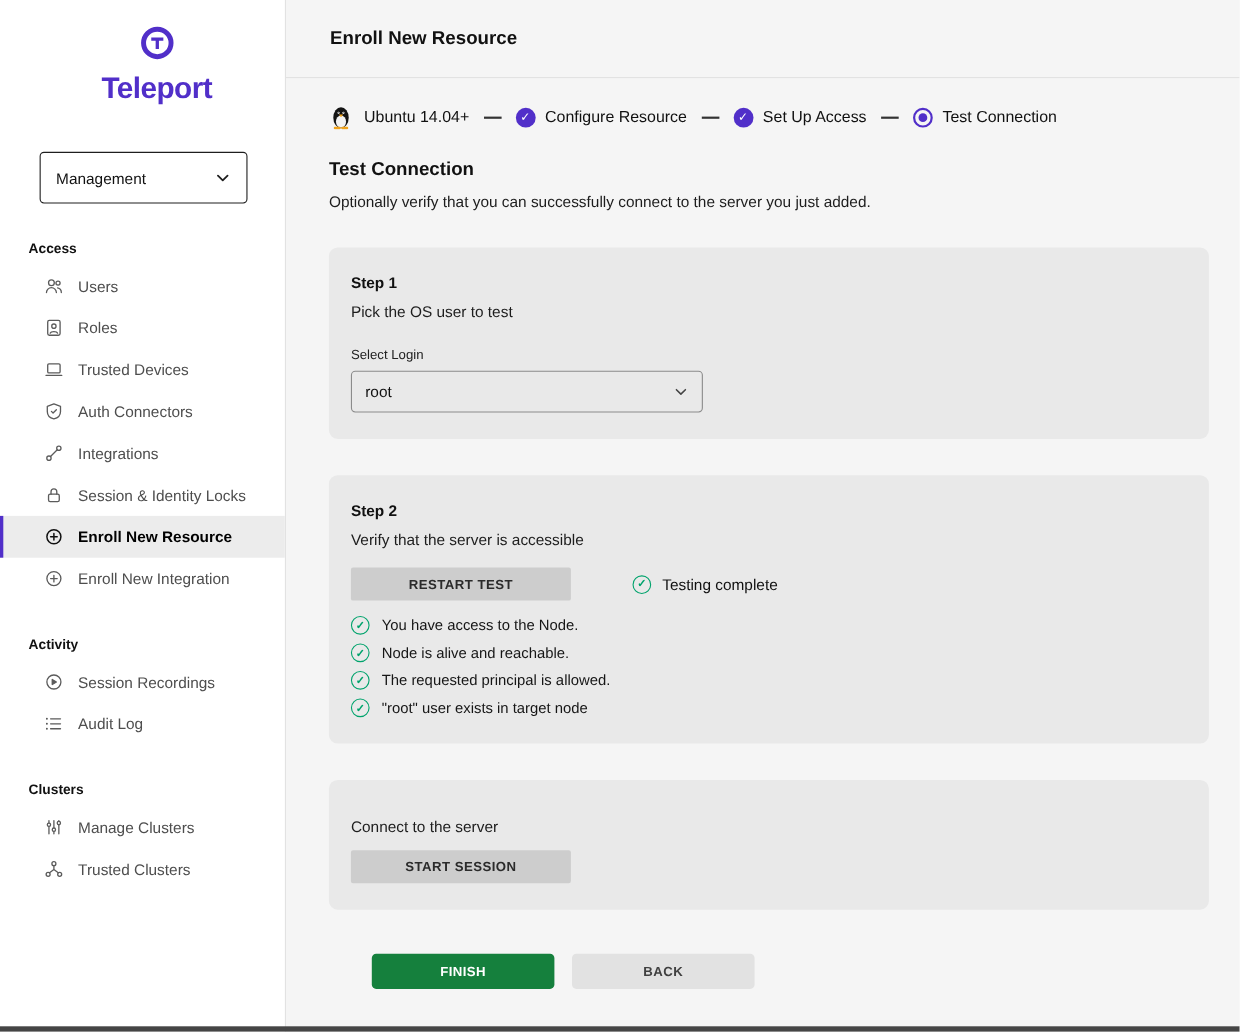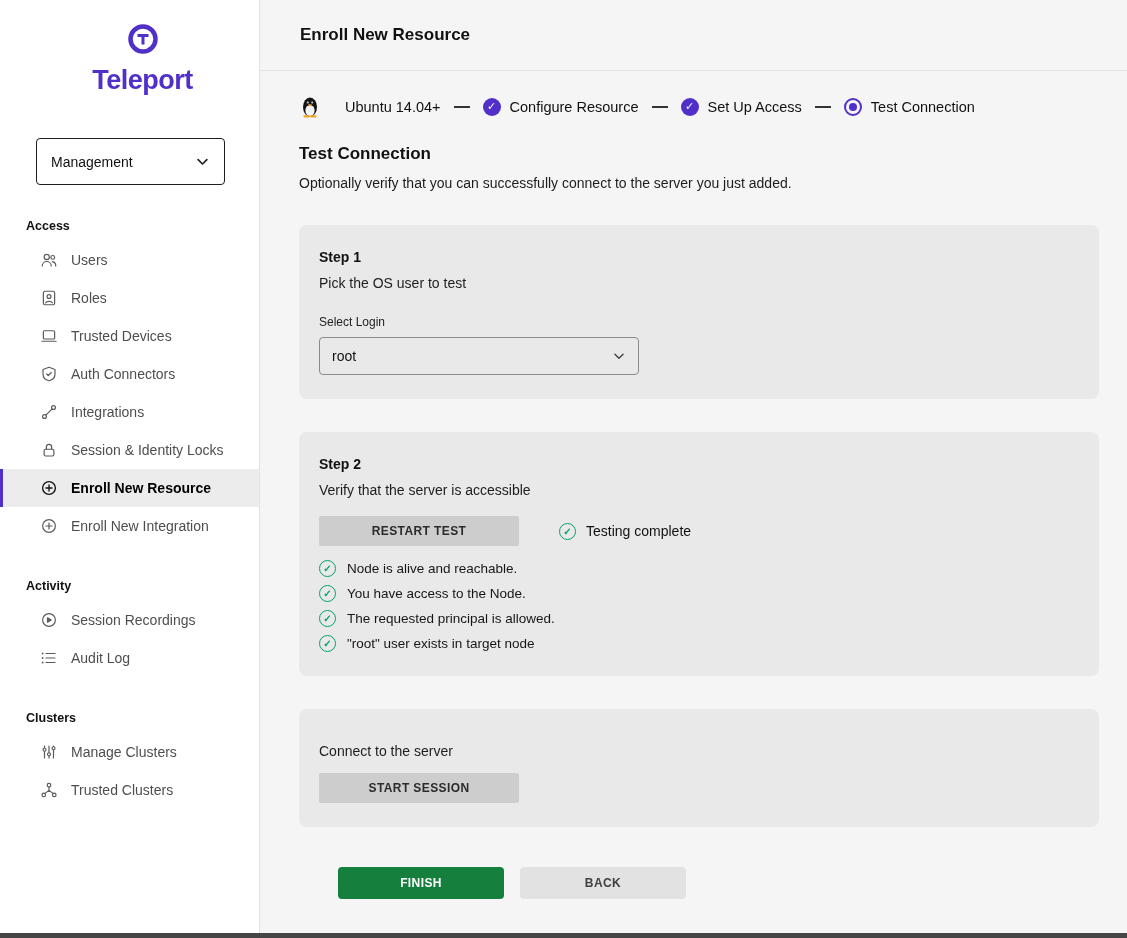--- a/index.html
+++ b/index.html
@@ -31,21 +31,21 @@
   }
   .nav-item.active { background: #ececec; border-left-color: #512FC9; color: #000; font-weight: 700; }
   .nicon { width: 18px; height: 18px; min-width: 18px; }
 
   
   .main { flex: 1; display: flex; flex-direction: column; background: #f5f5f5; height: 100%; overflow: hidden; }
   .topbar { height: 71px; min-height: 71px; display: flex; align-items: center; padding-left: 40px; border-bottom: 1px solid #e2e2e2; background: #f5f5f5; }
   .topbar h1 { font-size: 17px; font-weight: 700; color: #111; }
 
   .stepper { display: flex; align-items: center; gap: 10px; padding: 24px 0 0 40px; font-size: 14.5px; color: #111; }
-  .stepper .os { display: flex; align-items: center; gap: 25px; }
+  .stepper .os { display: flex; align-items: center; gap: 11px; }
   .dash { width: 16px; height: 2px; background: #333; margin: 0 3px; }
   .step { display: flex; align-items: center; gap: 9px; }
   .step-circle { width: 18px; height: 18px; min-width: 18px; border-radius: 50%; display: flex; align-items: center; justify-content: center; }
   .step-circle.done { background: #512FC9; color: #fff; font-size: 11px; }
   .step-circle.done::before { content: "✓"; }
   .step-circle.radio { background: transparent; border: 2px solid #512FC9; }
   .step-circle.radio::after { content: ""; width: 8px; height: 8px; border-radius: 50%; background: #512FC9; }
 
   .content { padding-left: 39px; }
   .content h2 { margin-top: 26px; font-size: 17px; font-weight: 700; color: #111; }
@@ -61,21 +61,21 @@
     border: 1px solid #8b8b8b; border-radius: 4px; background: transparent;
     display: flex; align-items: center; justify-content: space-between;
     padding: 0 12px; font-size: 14px; color: #111; cursor: pointer;
   }
 
   .btn-gray {
     width: 200px; height: 30px; background: #cdcdcd; border: none; border-radius: 2px;
     font-size: 12px; font-weight: 700; color: #2b2b2b; letter-spacing: 0.4px;
     cursor: pointer; font-family: inherit;
   }
-  .test-row { display: flex; align-items: center; gap: 40px; margin-top: 18px; }
+  .test-row { display: flex; align-items: center; gap: 56px; margin-top: 18px; }
   .status { display: flex; align-items: center; gap: 10px; font-size: 14px; color: #111; }
   .check-circle {
     width: 17px; height: 17px; min-width: 17px; border: 1.5px solid #00a36c; border-radius: 50%;
     color: #00a36c; display: flex; align-items: center; justify-content: center;
     font-size: 10px; font-weight: 700;
   }
   .check-circle::before { content: "✓"; }
   .checks { margin-top: 14px; }
   .check-line { display: flex; align-items: center; gap: 11px; margin-top: 8px; font-size: 13.5px; color: #161616; }
 
@@ -283,25 +283,25 @@
         <div class="test-row">
           <button class="btn-gray">RESTART TEST</button>
           <div class="status">
             <span class="check-circle"></span>
             <span>Testing complete</span>
           </div>
         </div>
         <div class="checks">
           <div class="check-line">
             <span class="check-circle"></span>
+            <span>You have access to the Node.</span>
+          </div>
+          <div class="check-line">
+            <span class="check-circle"></span>
             <span>Node is alive and reachable.</span>
-          </div>
-          <div class="check-line">
-            <span class="check-circle"></span>
-            <span>You have access to the Node.</span>
           </div>
           <div class="check-line">
             <span class="check-circle"></span>
             <span>The requested principal is allowed.</span>
           </div>
           <div class="check-line">
             <span class="check-circle"></span>
             <span>"root" user exists in target node</span>
           </div>
         </div>

